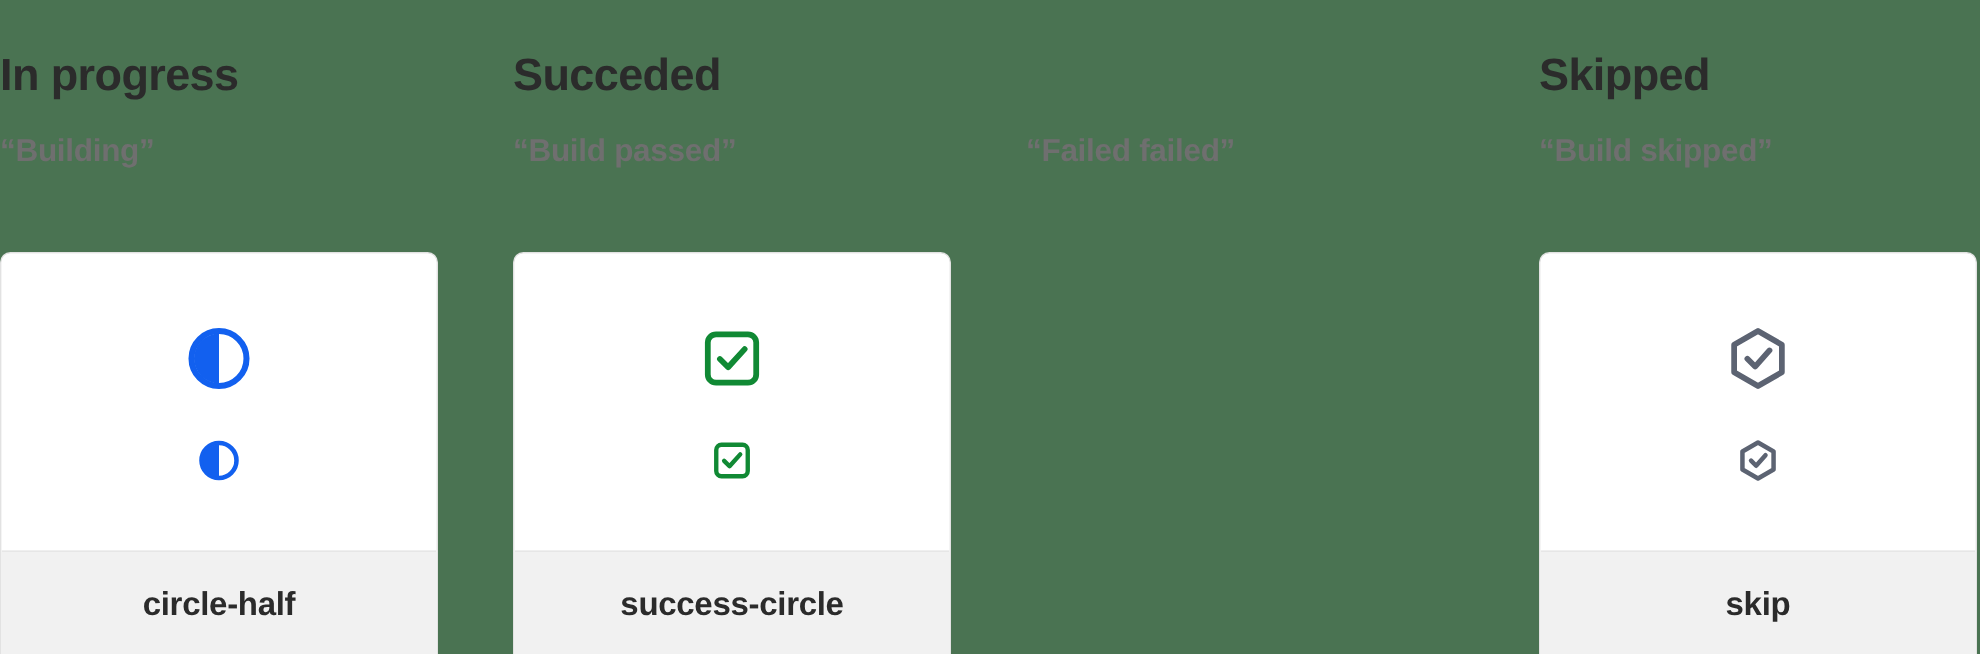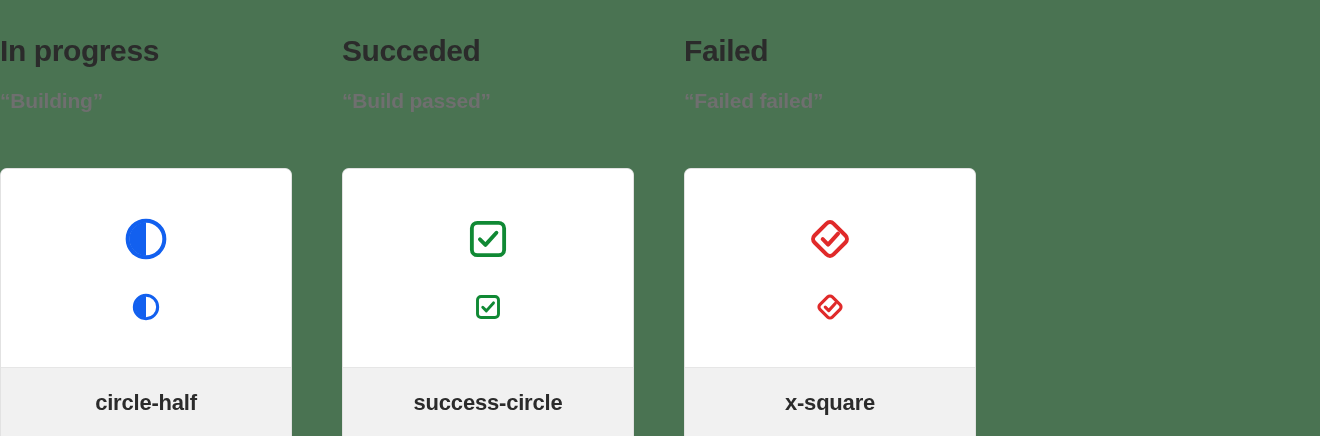--- a/index.html
+++ b/index.html
@@ -163,45 +163,44 @@
           </span>
         </div>
       </div>
       <div class="card-footer">
         <div class="card-footer-label">circle-half</div>
       </div>
     </div>
   </div>
 
   <div class="column col-2">
-    <div class="heading">Failed</div>
     <div class="subheading">“Failed failed”</div>
+  </div>
+
+  <div class="column col-3">
+    <div class="heading">Skipped</div>
+    <div class="subheading">“Build skipped”</div>
     <div class="card">
       <div class="card-body">
         <div class="icon-slot large">
           <span>
             <svg width="46" height="46" viewBox="0 0 24 24">
-              <g transform="rotate(45 12 12)">
-                <rect x="5" y="5" width="14" height="14" rx="2.6" ry="2.6" fill="none" stroke="#e02a2a" stroke-width="2.1"></rect>
-              </g>
-              <path d="M8.2 12.1 L11.0 14.9 L16.2 9.2" fill="none" stroke="#e02a2a" stroke-width="2.1" stroke-linecap="round" stroke-linejoin="round"></path>
+              <path d="M12 2.4 L20.3 7.2 L20.3 16.8 L12 21.6 L3.7 16.8 L3.7 7.2 Z" fill="none" stroke="#5c6372" stroke-width="2.0" stroke-linejoin="round"></path>
+              <path d="M8.3 12.1 L11.0 14.8 L16.0 9.2" fill="none" stroke="#5c6372" stroke-width="2.0" stroke-linecap="round" stroke-linejoin="round"></path>
             </svg>
           </span>
         </div>
         <div class="icon-slot small">
           <span>
             <svg width="30" height="30" viewBox="0 0 24 24">
-              <g transform="rotate(45 12 12)">
-                <rect x="5" y="5" width="14" height="14" rx="2.6" ry="2.6" fill="none" stroke="#e02a2a" stroke-width="2.5"></rect>
-              </g>
-              <path d="M8.2 12.1 L11.0 14.9 L16.2 9.2" fill="none" stroke="#e02a2a" stroke-width="2.5" stroke-linecap="round" stroke-linejoin="round"></path>
+              <path d="M12 2.4 L20.3 7.2 L20.3 16.8 L12 21.6 L3.7 16.8 L3.7 7.2 Z" fill="none" stroke="#5c6372" stroke-width="2.4" stroke-linejoin="round"></path>
+              <path d="M8.3 12.1 L11.0 14.8 L16.0 9.2" fill="none" stroke="#5c6372" stroke-width="2.4" stroke-linecap="round" stroke-linejoin="round"></path>
             </svg>
           </span>
         </div>
       </div>
       <div class="card-footer">
-        <div class="card-footer-label">x-square</div>
+        <div class="card-footer-label">skip</div>
       </div>
     </div>
   </div>
 
-
 </div>
 
 </body></html>

